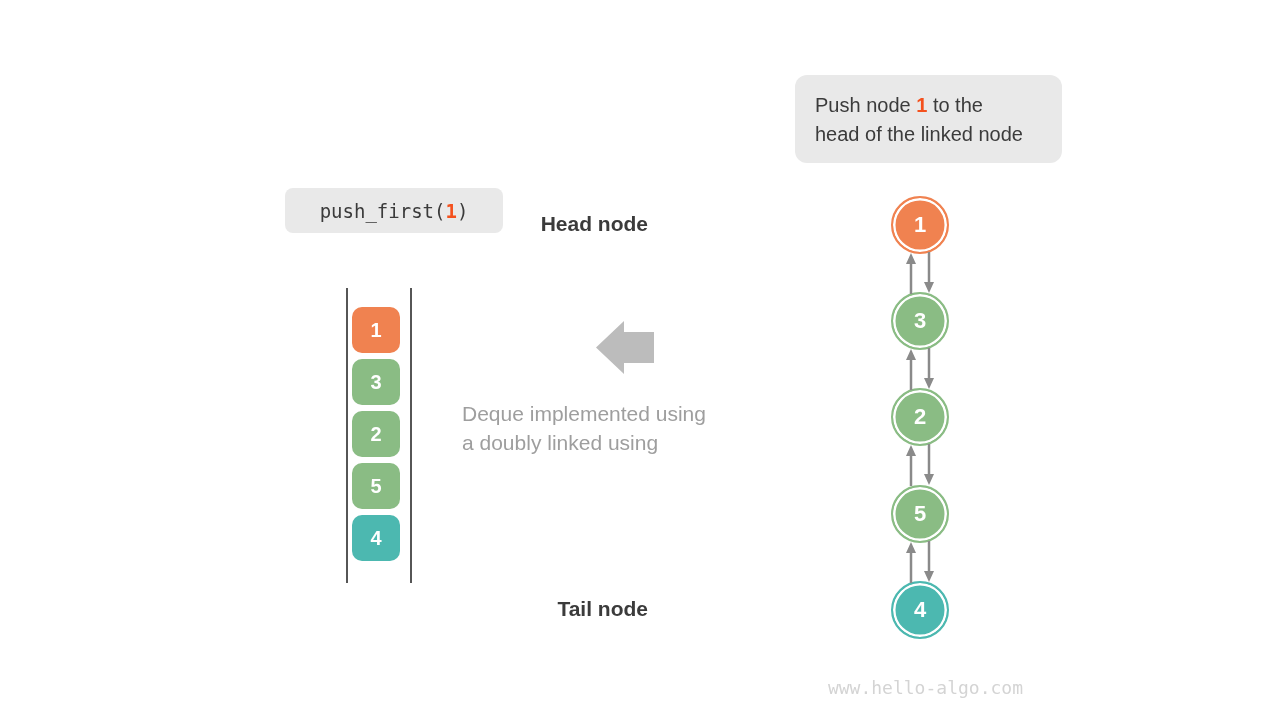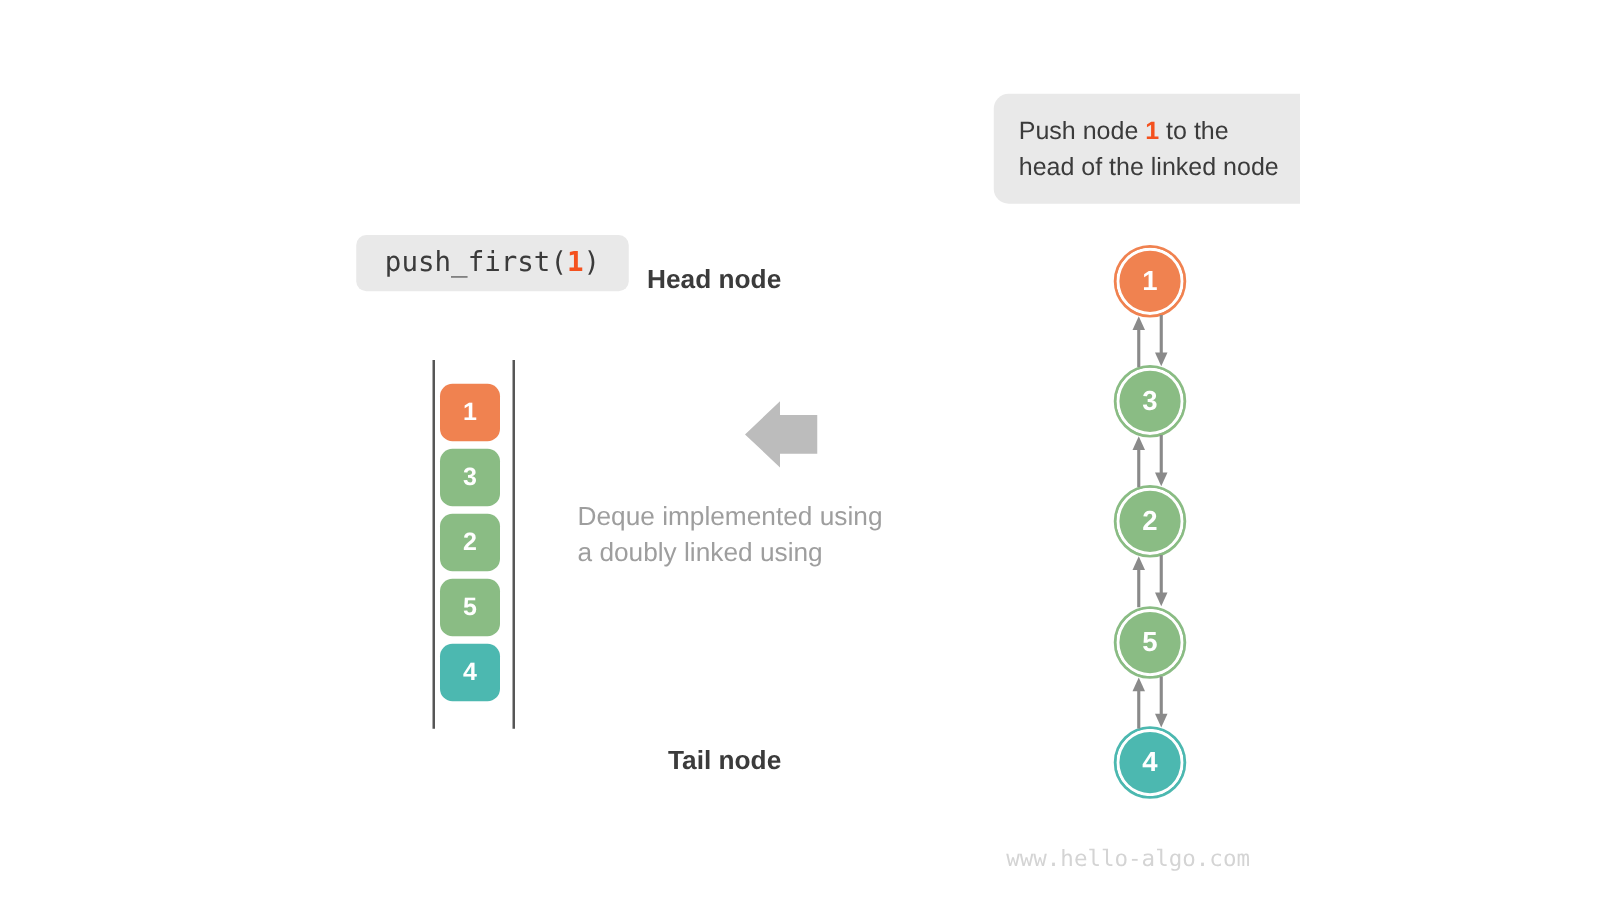--- a/index.html
+++ b/index.html
@@ -1,31 +1,32 @@
 <!DOCTYPE html>
 <html><head>
 <meta charset="utf-8">
 <style>
   html,body{margin:0;padding:0;background:#fff;}
   .canvas{
     position:relative;width:1040px;height:720px;background:#ffffff;overflow:hidden;
     font-family:"Liberation Sans", sans-serif;
+    padding-left:23px;
   }
   
   .callout{
     position:absolute;left:795px;top:75px;width:267px;height:88px;
     background:#e9e9e9;border-radius:12px;box-sizing:border-box;
     padding:16px 20px;font-size:20px;line-height:29px;color:#3b3b3b;
   }
   .accent{font-weight:bold;}
   
   .code-box{
     position:absolute;left:285px;top:188px;width:218px;height:45px;
     background:#e9e9e9;border-radius:8px;display:flex;align-items:center;justify-content:center;
-    font-family:"DejaVu Sans Mono", monospace;font-size:22px;color:#3b3b3b;text-align:right;
+    font-family:"DejaVu Sans Mono", monospace;font-size:19px;color:#3b3b3b;text-align:right;
   }
   .code-box .accent{font-weight:bold;}
   
   .stack-line{position:absolute;width:2px;background:#565656;}
   .stack-items{
     position:absolute;left:352px;top:307px;display:flex;flex-direction:column;gap:6px;
   }
   .stack-cell{
     width:48px;height:46px;border-radius:10px;display:flex;align-items:center;justify-content:center;
     color:#fff;font-weight:bold;font-size:20px;

